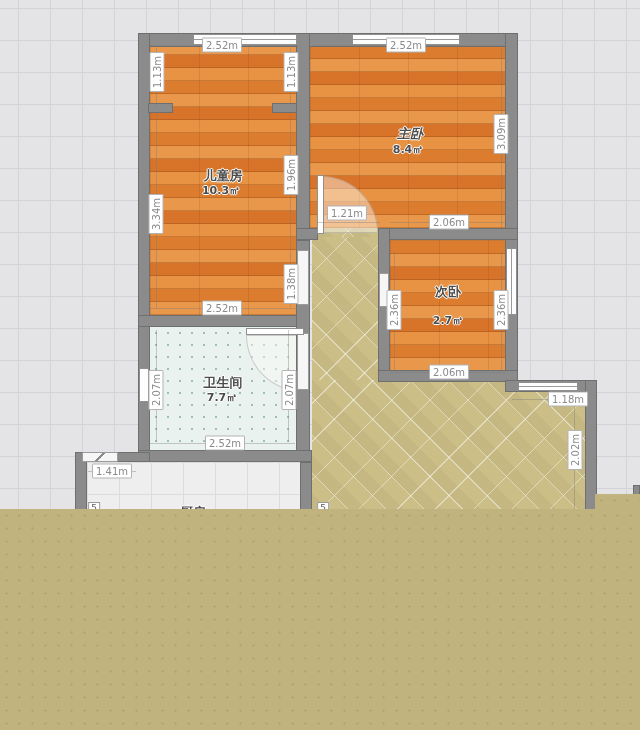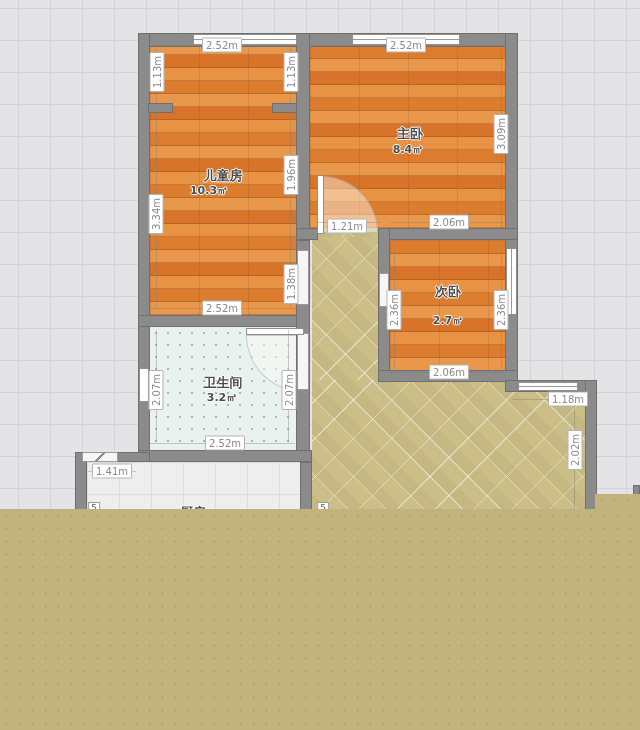--- a/index.html
+++ b/index.html
@@ -129,39 +129,39 @@
   <div class="abs ml" style="left:156px;top:113px;width:1px;height:195px;"></div>
   <div class="abs ml" style="left:290px;top:115px;width:1px;height:192px;"></div>
   <div class="abs ml" style="left:501px;top:48px;width:1px;height:180px;"></div>
   <div class="abs ml" style="left:394px;top:252px;width:1px;height:118px;"></div>
   <div class="abs ml" style="left:501px;top:252px;width:1px;height:118px;"></div>
   <div class="abs ml" style="left:156px;top:330px;width:1px;height:112px;"></div>
   <div class="abs ml" style="left:288px;top:330px;width:1px;height:112px;"></div>
   <div class="abs ml" style="left:574px;top:392px;width:1px;height:118px;"></div>
 
   <div class="rlabel rname" style="left:223px;top:176px;">儿童房</div>
-  <div class="rlabel rarea" style="left:209px;top:190px;">10.3㎡</div>
-  <div class="rlabel rname" style="left:410px;top:134px;">主卧</div>
+  <div class="rlabel rarea" style="left:221px;top:190px;">10.3㎡</div>
+  <div class="rlabel rname" style="left:410px;top:134px;font-style:italic;">主卧</div>
   <div class="rlabel rarea" style="left:408px;top:149px;">8.4㎡</div>
   <div class="rlabel rname" style="left:448px;top:292px;">次卧</div>
   <div class="rlabel rarea" style="left:448px;top:320px;">2.7㎡</div>
   <div class="rlabel rname" style="left:223px;top:383px;">卫生间</div>
-  <div class="rlabel rarea" style="left:222px;top:397px;">3.2㎡</div>
+  <div class="rlabel rarea" style="left:222px;top:397px;">7.7㎡</div>
   <div class="rlabel rname" style="left:193px;top:513px;">厨房</div>
 
   <div class="dim" style="left:222px;top:45px;">2.52m</div>
   <div class="dim" style="left:406px;top:45px;">2.52m</div>
   <div class="dim v" style="left:157px;top:72px;">1.13m</div>
   <div class="dim v" style="left:291px;top:72px;">1.13m</div>
   <div class="dim v" style="left:156px;top:214px;">3.34m</div>
   <div class="dim v" style="left:291px;top:175px;">1.96m</div>
   <div class="dim v" style="left:291px;top:284px;">1.38m</div>
   <div class="dim" style="left:222px;top:308px;">2.52m</div>
   <div class="dim v" style="left:501px;top:134px;">3.09m</div>
-  <div class="dim" style="left:347px;top:226px;">1.21m</div>
+  <div class="dim" style="left:347px;top:213px;">1.21m</div>
   <div class="dim" style="left:449px;top:222px;">2.06m</div>
   <div class="dim v" style="left:394px;top:310px;">2.36m</div>
   <div class="dim v" style="left:501px;top:310px;">2.36m</div>
   <div class="dim" style="left:449px;top:372px;">2.06m</div>
   <div class="dim v" style="left:156px;top:390px;">2.07m</div>
   <div class="dim v" style="left:289px;top:390px;">2.07m</div>
   <div class="dim" style="left:225px;top:443px;">2.52m</div>
   <div class="dim" style="left:112px;top:471px;">1.41m</div>
   <div class="dim" style="left:568px;top:399px;">1.18m</div>
   <div class="dim v" style="left:575px;top:450px;">2.02m</div>

